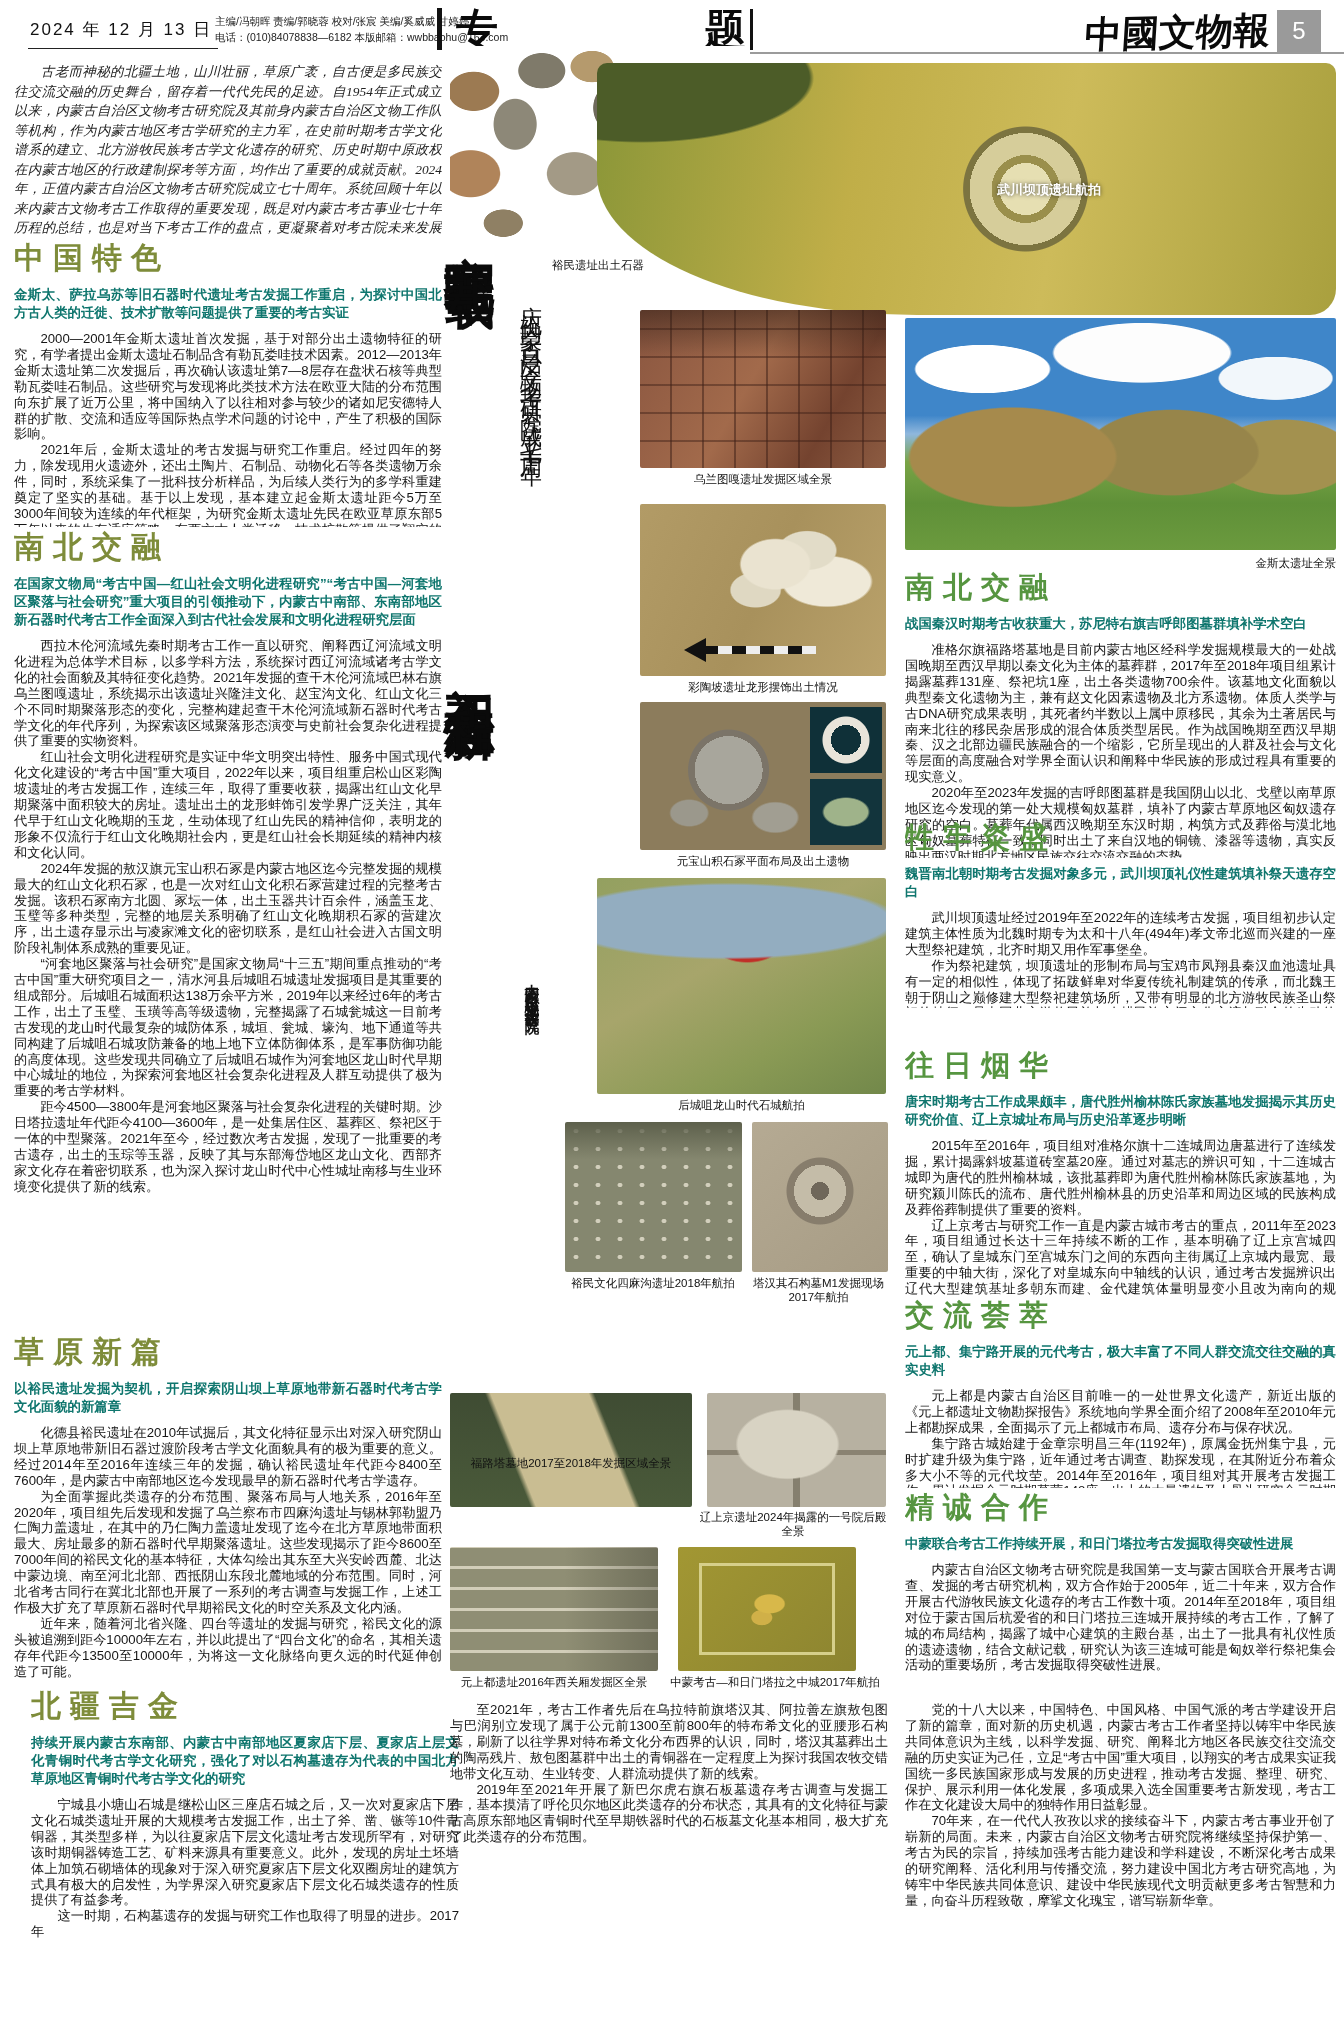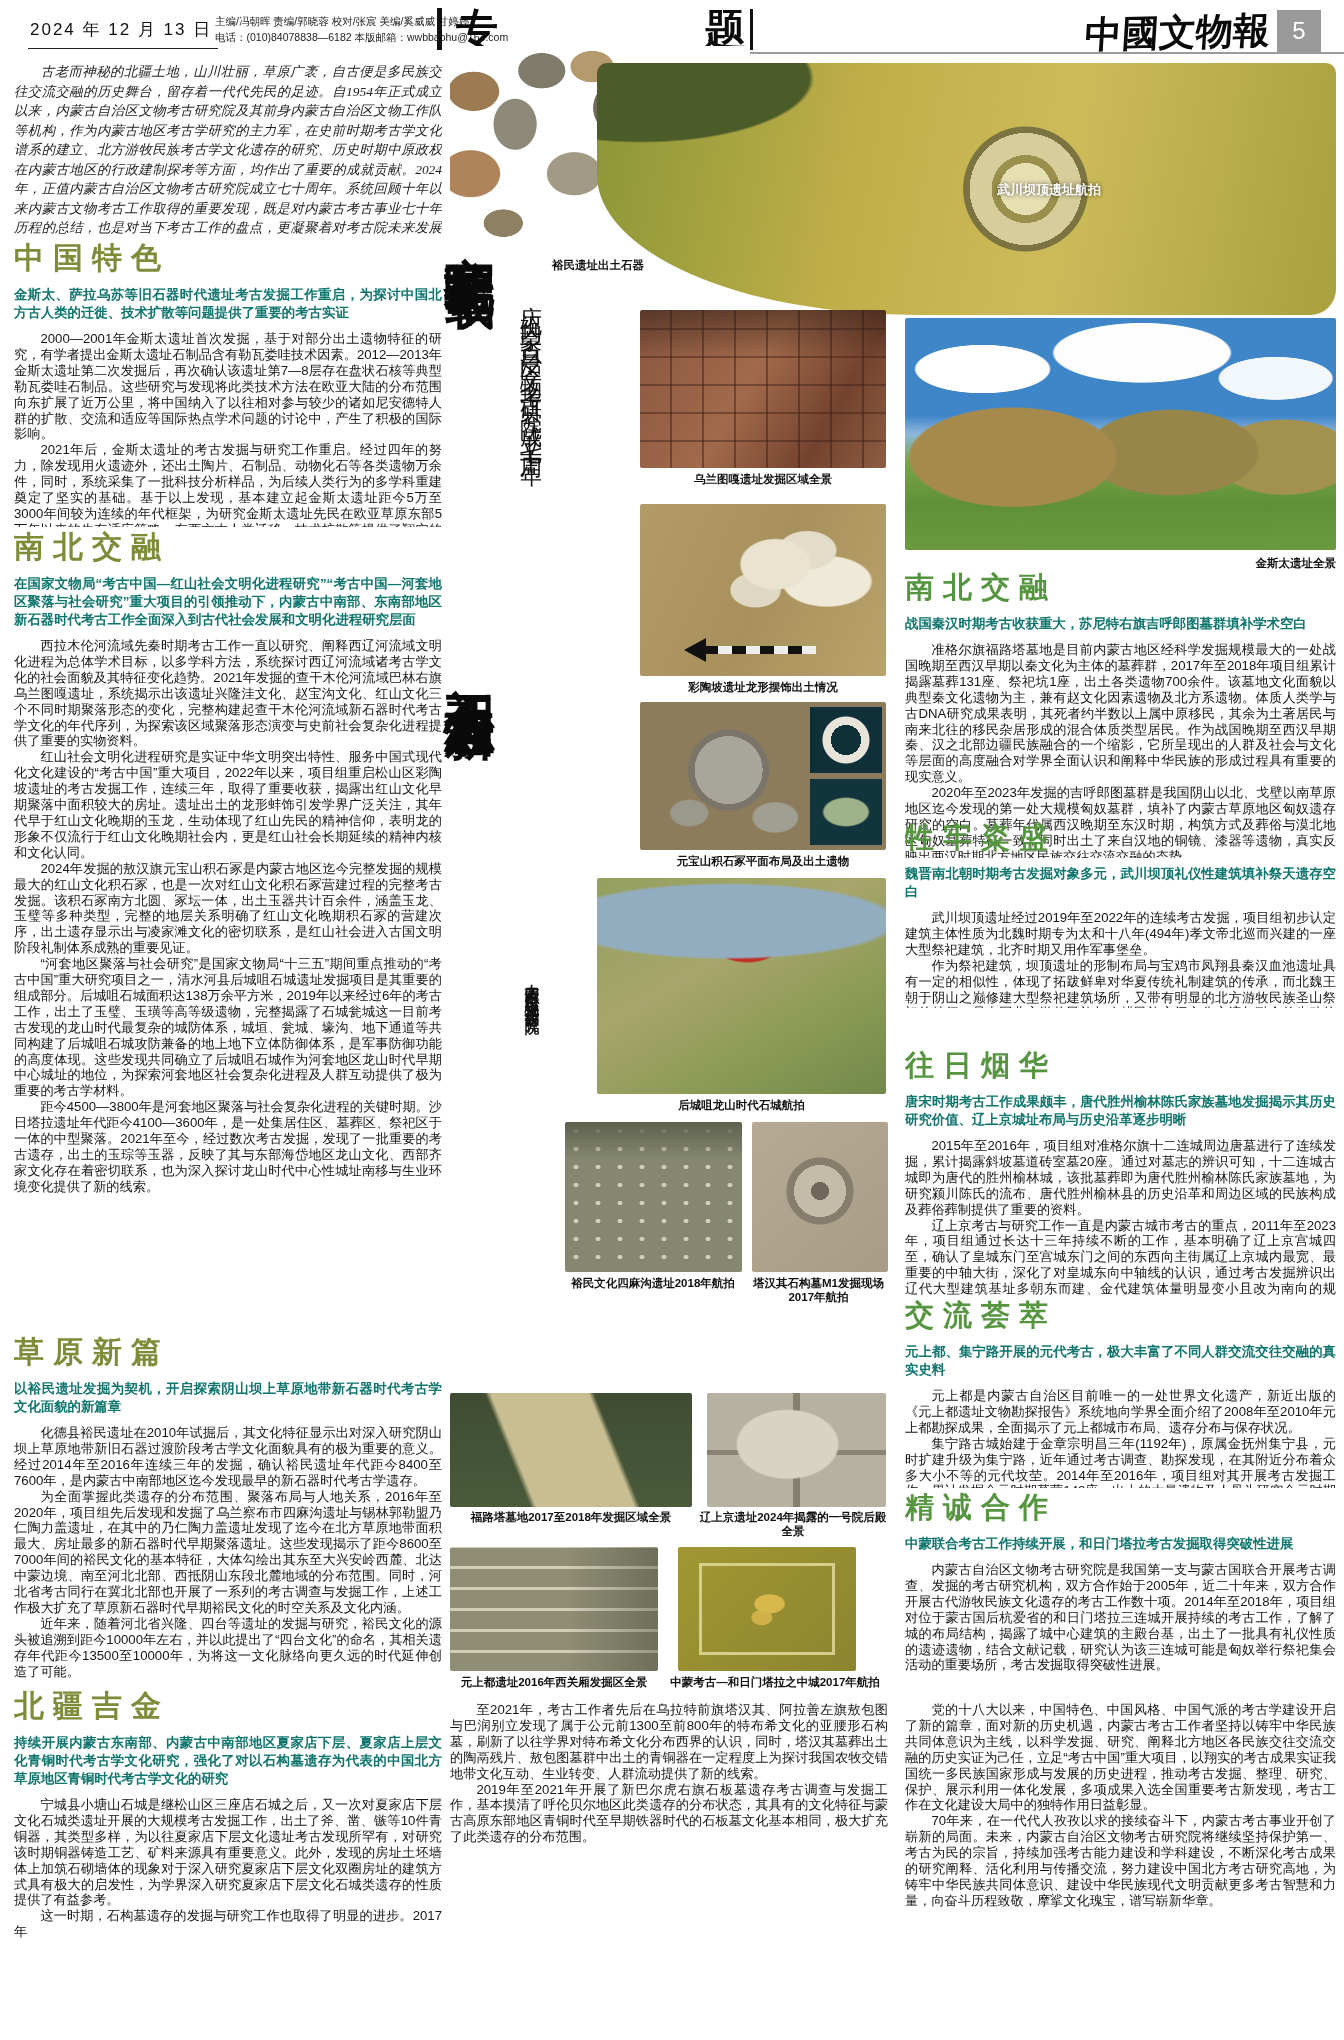--- a/index.html
+++ b/index.html
@@ -40,21 +40,21 @@
         font-weight:bold;font-size:50px;color:#0a0a0a;letter-spacing:4px;}
   .head-top{top:216px;height:400px;}
   .head-bot{top:648px;height:400px;}
   .vsub{position:absolute;left:516px;top:288px;height:680px;font-family:"Liberation Serif",serif;
         font-size:22px;letter-spacing:8px;color:#111;}
   .vby{position:absolute;left:522px;top:972px;height:240px;font-size:14.5px;font-weight:bold;
        letter-spacing:3px;color:#111;}
 
   
   .photo{position:absolute;overflow:hidden;border-radius:2px;}
-  .cap{position:absolute;font-size:11.5px;font-weight:bold;color:#111;text-align:center;line-height:14px;}
+  .cap{position:absolute;font-size:11.5px;font-weight:normal;color:#111;text-align:center;line-height:14px;}
   .cap.right{text-align:right;}
   .overlay-cap{position:absolute;color:#fff;font-size:13px;font-weight:bold;
                text-shadow:0 0 4px rgba(0,0,0,.7);}
 
   .ph-tools{background-color:#fff;background-image:
     radial-gradient(ellipse 26px 20px at 8% 22%, #9c7a52 0 96%, transparent 100%),
     radial-gradient(ellipse 30px 24px at 7% 62%, #b0845a 0 96%, transparent 100%),
     radial-gradient(ellipse 22px 26px at 22% 38%, #8d8878 0 96%, transparent 100%),
     radial-gradient(ellipse 24px 18px at 31% 12%, #7f7a6a 0 96%, transparent 100%),
     radial-gradient(ellipse 28px 22px at 42% 62%, #a39a86 0 96%, transparent 100%),
@@ -176,21 +176,21 @@
   </div>
 
   <div class="sec left" style="left:14px;top:1332px;width:428px;height:354px;">
     <h2 class="h">草原新篇</h2>
     <p class="sub">以裕民遗址发掘为契机，开启探索阴山坝上草原地带新石器时代考古学文化面貌的新篇章</p>
     <p class="bp">化德县裕民遗址在2010年试掘后，其文化特征显示出对深入研究阴山坝上草原地带新旧石器过渡阶段考古学文化面貌具有的极为重要的意义。经过2014年至2016年连续三年的发掘，确认裕民遗址年代距今8400至7600年，是内蒙古中南部地区迄今发现最早的新石器时代考古学遗存。</p>
     <p class="bp">为全面掌握此类遗存的分布范围、聚落布局与人地关系，2016年至2020年，项目组先后发现和发掘了乌兰察布市四麻沟遗址与锡林郭勒盟乃仁陶力盖遗址，在其中的乃仁陶力盖遗址发现了迄今在北方草原地带面积最大、房址最多的新石器时代早期聚落遗址。这些发现揭示了距今8600至7000年间的裕民文化的基本特征，大体勾绘出其东至大兴安岭西麓、北达中蒙边境、南至河北北部、西抵阴山东段北麓地域的分布范围。同时，河北省考古同行在冀北北部也开展了一系列的考古调查与发掘工作，上述工作极大扩充了草原新石器时代早期裕民文化的时空关系及文化内涵。</p>
     <p class="bp">近年来，随着河北省兴隆、四台等遗址的发掘与研究，裕民文化的源头被追溯到距今10000年左右，并以此提出了“四台文化”的命名，其相关遗存年代距今13500至10000年，为将这一文化脉络向更久远的时代延伸创造了可能。</p>
   </div>
 
-  <div class="sec left" style="left:14px;top:1686px;width:428px;height:282px;">
+  <div class="sec left" style="left:31px;top:1686px;width:428px;height:282px;">
     <h2 class="h">北疆吉金</h2>
     <p class="sub">持续开展内蒙古东南部、内蒙古中南部地区夏家店下层、夏家店上层文化青铜时代考古学文化研究，强化了对以石构墓遗存为代表的中国北方草原地区青铜时代考古学文化的研究</p>
     <p class="bp">宁城县小塘山石城是继松山区三座店石城之后，又一次对夏家店下层文化石城类遗址开展的大规模考古发掘工作，出土了斧、凿、镞等10件青铜器，其类型多样，为以往夏家店下层文化遗址考古发现所罕有，对研究该时期铜器铸造工艺、矿料来源具有重要意义。此外，发现的房址土坯墙体上加筑石砌墙体的现象对于深入研究夏家店下层文化双圈房址的建筑方式具有极大的启发性，为学界深入研究夏家店下层文化石城类遗存的性质提供了有益参考。</p>
     <p class="bp">这一时期，石构墓遗存的发掘与研究工作也取得了明显的进步。2017年</p>
   </div>
 
   <div class="photo ph-tools" style="left:450px;top:46px;width:296px;height:206px;"></div>
   <div class="cap" style="left:450px;top:258px;width:296px;">裕民遗址出土石器</div>
 
   <div class="photo ph-bading" style="left:597px;top:63px;width:739px;height:252px;">
@@ -217,21 +217,21 @@
   <div class="photo ph-houchengzui" style="left:597px;top:878px;width:289px;height:216px;"></div>
   <div class="cap" style="left:597px;top:1098px;width:289px;">后城咀龙山时代石城航拍</div>
 
   <div class="photo ph-simagou" style="left:565px;top:1122px;width:177px;height:150px;"></div>
   <div class="cap" style="left:558px;top:1276px;width:190px;">裕民文化四麻沟遗址2018年航拍</div>
 
   <div class="photo ph-tahanqi" style="left:752px;top:1122px;width:136px;height:150px;"></div>
   <div class="cap" style="left:746px;top:1276px;width:145px;">塔汉其石构墓M1发掘现场2017年航拍</div>
 
   <div class="photo ph-fuluta" style="left:450px;top:1393px;width:242px;height:114px;"></div>
-  <div class="cap" style="left:450px;top:1510px;width:242px;">福路塔墓地2017至2018年发掘区域全景</div>
+  <div class="cap" style="left:450px;top:1456px;width:242px;">福路塔墓地2017至2018年发掘区域全景</div>
 
   <div class="photo ph-liaoshangjing" style="left:707px;top:1393px;width:179px;height:114px;"></div>
   <div class="cap" style="left:695px;top:1510px;width:196px;">辽上京遗址2024年揭露的一号院后殿全景</div>
 
   <div class="photo ph-yuanshangdu" style="left:450px;top:1547px;width:208px;height:124px;"></div>
   <div class="cap" style="left:443px;top:1675px;width:222px;">元上都遗址2016年西关厢发掘区全景</div>
 
   <div class="photo ph-herimentala" style="left:678px;top:1547px;width:178px;height:124px;">
     <div class="sq"></div>
   </div>

